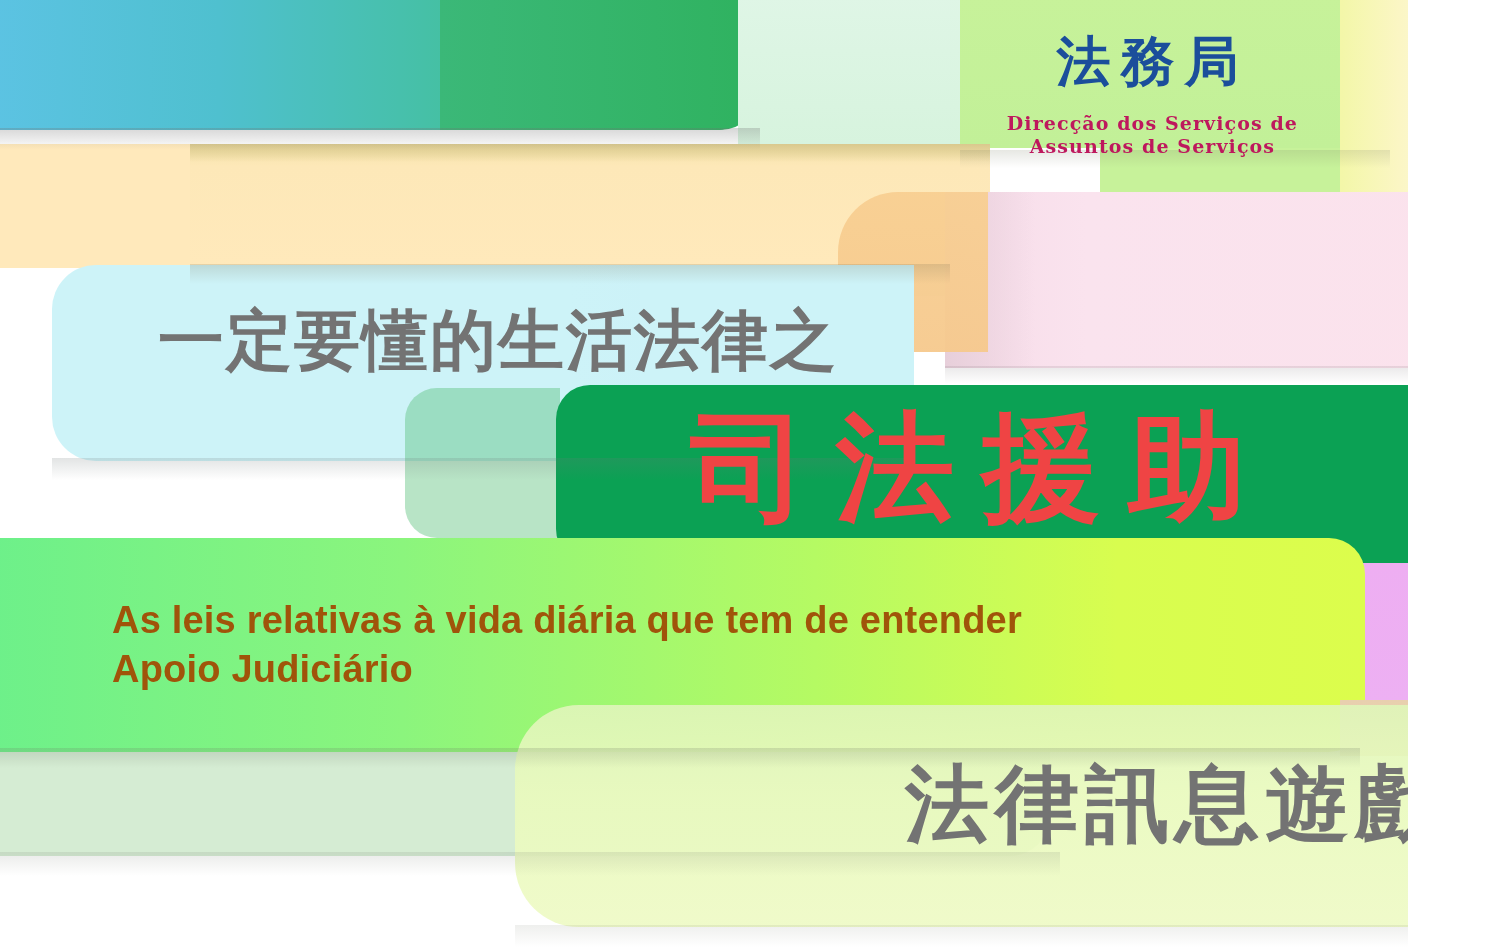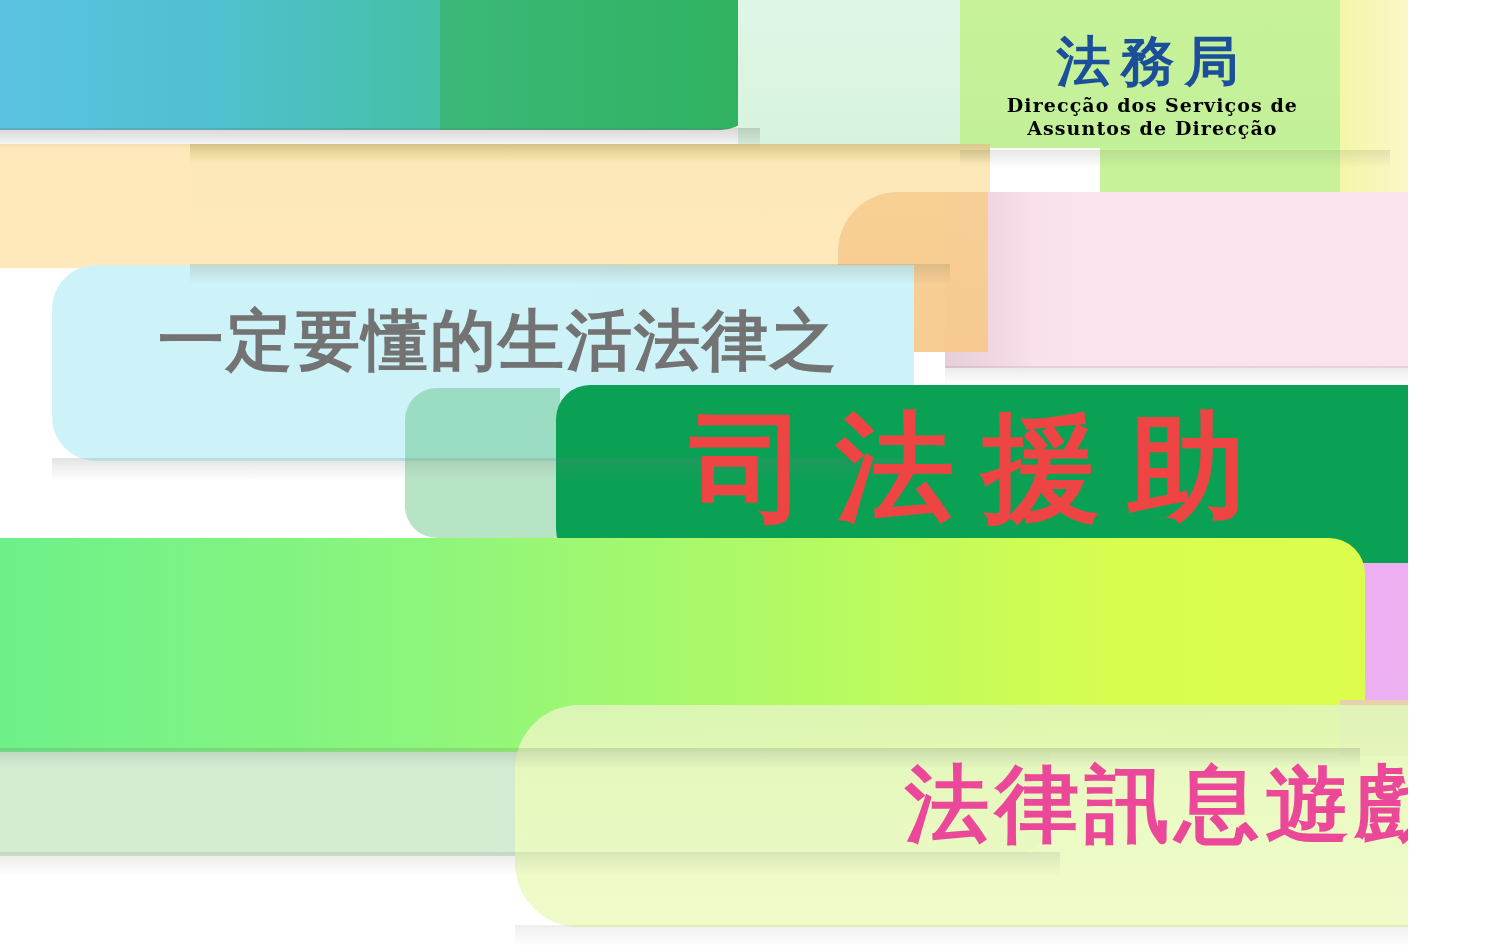--- a/index.html
+++ b/index.html
@@ -153,21 +153,21 @@
     position:absolute; right:110px; top:34px;
     text-align:center; color:#1c4f9c;
   }
   .logo-cn{
     font-size:54px; font-weight:bold; letter-spacing:10px;
     line-height:1.05; color:#1b4e9b;
     font-family:"DejaVu Sans","Liberation Sans",sans-serif;
   }
   .logo-pt{
     font-size:19px; font-weight:bold; letter-spacing:1.1px;
-    line-height:1.22; margin-top:3px; color:#000000;
+    line-height:1.22; margin-top:21px; color:#be185d;
     font-family:"DejaVu Serif","Liberation Serif",serif;
   }
 
   .headline{
     position:absolute; left:158px; top:296px;
     font-size:66px; font-weight:bold; letter-spacing:2px;
     color:#737373; white-space:nowrap;
     font-family:"DejaVu Sans","Liberation Sans",sans-serif;
   }
 
@@ -182,21 +182,21 @@
     position:absolute; left:112px; top:596px;
     color:#a0540a; font-weight:bold; line-height:1.30;
     font-size:38px; letter-spacing:.2px;
     font-family:"Liberation Sans","DejaVu Sans",sans-serif;
   }
   .pt-block div{white-space:nowrap;}
 
   .game-label{
     position:absolute; left:905px; top:762px;
     font-size:84px; font-weight:bold; letter-spacing:6px;
-    color:#ec4899; white-space:nowrap; line-height:1;
+    color:#737373; white-space:nowrap; line-height:1;
     font-family:"DejaVu Sans","Liberation Sans",sans-serif;
   }
 </style>
 </head>
 <body>
 
 <div id="poster">
 
   <div class="band b-topbar"></div>
   <div class="band b-topgreen"></div>
@@ -228,24 +228,28 @@
   <div class="shadow sh-6"></div>
   <div class="shadow sh-3"></div>
   <div class="shadow sh-4"></div>
   <div class="shadow sh-5"></div>
   <div class="shadow sh-8"></div>
 
   <div class="logo">
     <div class="logo-cn">法務局</div>
     <div class="logo-pt">
       <div>Direcção dos Serviços de</div>
-      <div>Assuntos de Direcção</div>
+      <div>Assuntos de Serviços</div>
     </div>
   </div>
 
   <div class="headline">一定要懂的生活法律之</div>
 
   <div class="maintitle">司法援助</div>
 
+  <div class="pt-block">
+    <div>As leis relativas à vida diária que tem de entender</div>
+    <div>Apoio Judiciário</div>
+  </div>
 
   <div class="game-label">法律訊息遊戲</div>
 
 </div>
 
 </body></html>

